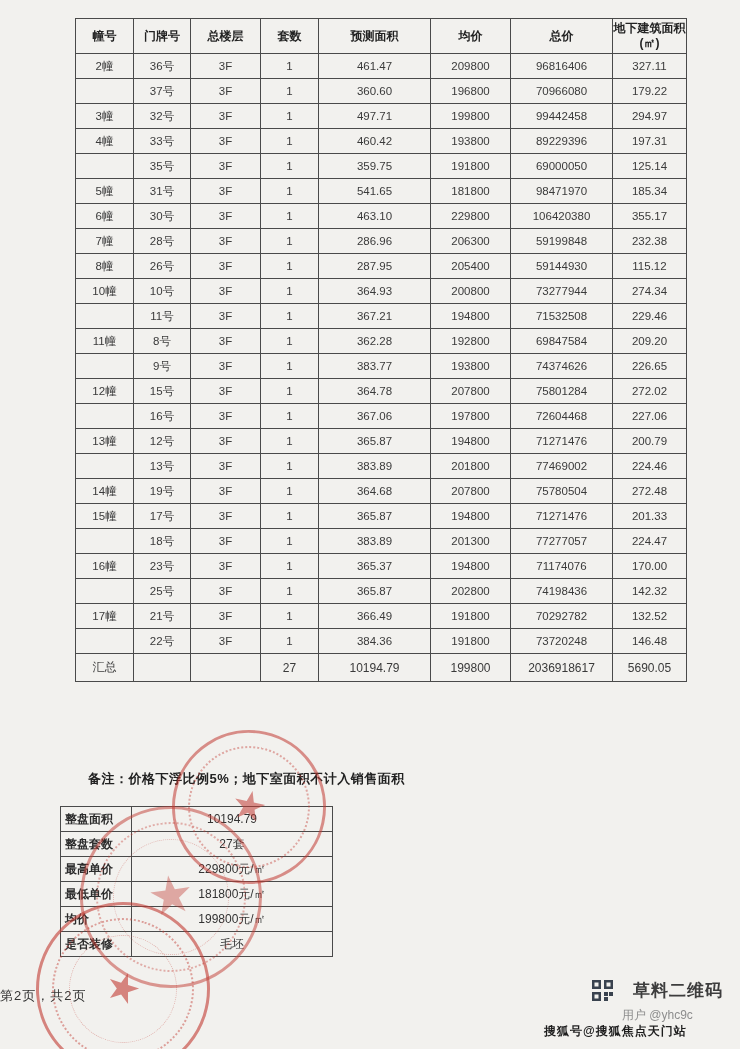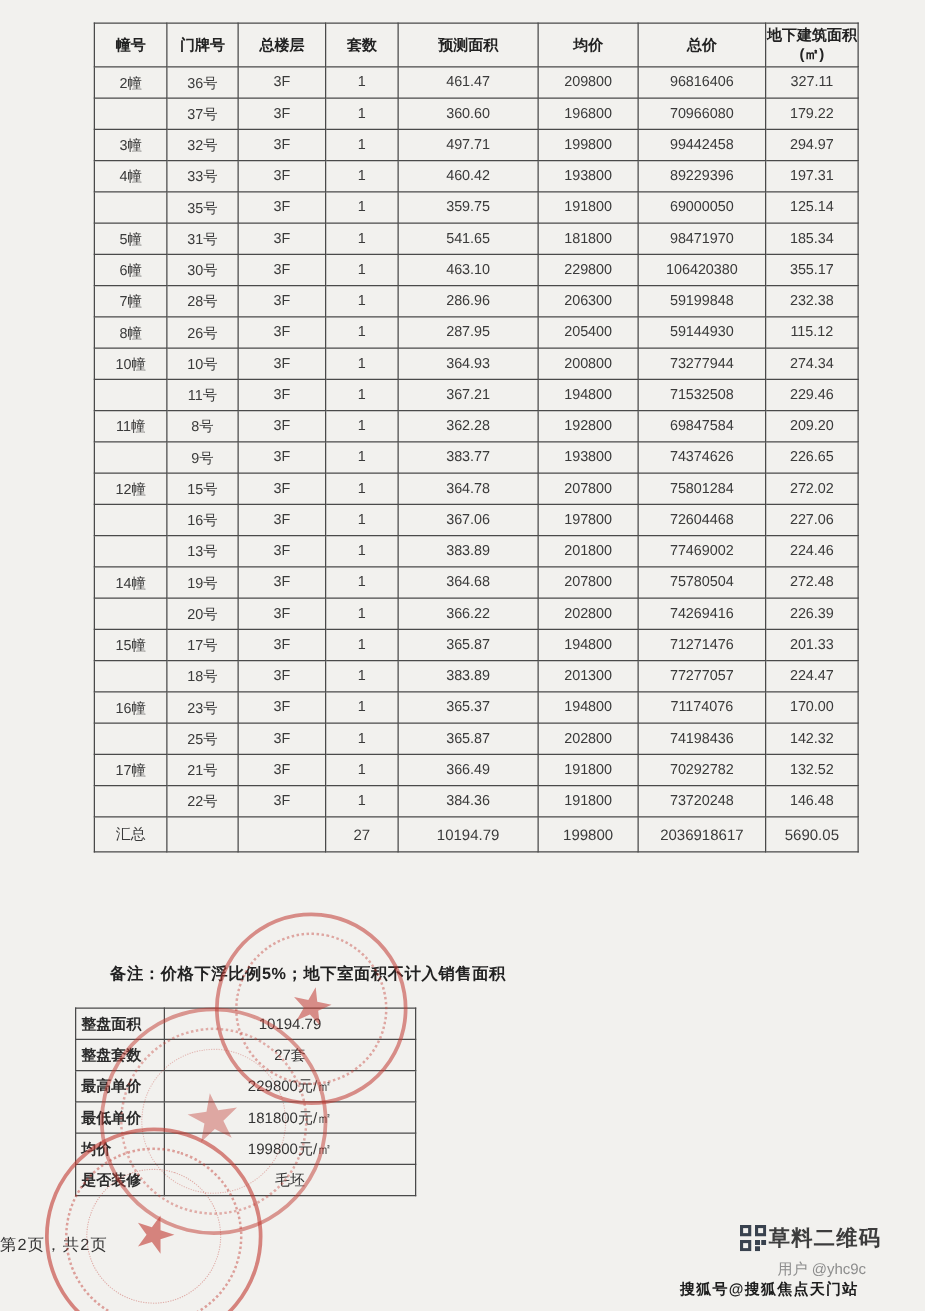--- a/index.html
+++ b/index.html
@@ -62,21 +62,21 @@
   #stamp-1{left:172px;top:730px;width:148px;height:148px;transform:rotate(12deg);}
   #stamp-2{left:80px;top:806px;width:176px;height:176px;transform:rotate(-8deg);opacity:.5;}
   #stamp-2 .star{font-size:52px;opacity:.8;}
   #stamp-3{left:36px;top:902px;width:168px;height:168px;transform:rotate(18deg);opacity:.6;}
   
   .page-num{
     position:absolute;left:0;width:740px;top:987px;text-align:left;
     font-size:13px;color:#333;letter-spacing:1px;
   }
   .qr-row{
-    position:absolute;left:592px;top:979px;display:flex;align-items:center;gap:2px;justify-content:center;
+    position:absolute;left:592px;top:979px;display:flex;align-items:center;gap:20px;justify-content:center;
   }
   .qr-label{font-size:17px;font-weight:bold;color:#3d3d3d;letter-spacing:1px;}
   .user-row{position:absolute;left:622px;top:1007px;font-size:12px;color:#8d8d8d;}
   .souhu-row{
     position:absolute;left:544px;top:1023px;
     font-size:12px;font-weight:bold;color:#1d1d1d;letter-spacing:1px;white-space:nowrap;
   }
 </style>
 </head>
 <body>
@@ -252,48 +252,48 @@
           <td></td>
           <td>16号</td>
           <td>3F</td>
           <td>1</td>
           <td>367.06</td>
           <td>197800</td>
           <td>72604468</td>
           <td>227.06</td>
         </tr>
         <tr>
+          <td>13幢</td>
+          <td>12号</td>
+          <td>3F</td>
+          <td>1</td>
+          <td>365.87</td>
+          <td>194800</td>
+          <td>71271476</td>
+          <td>200.79</td>
+        </tr>
+        <tr>
           <td></td>
           <td>13号</td>
           <td>3F</td>
           <td>1</td>
           <td>383.89</td>
           <td>201800</td>
           <td>77469002</td>
           <td>224.46</td>
         </tr>
         <tr>
           <td>14幢</td>
           <td>19号</td>
           <td>3F</td>
           <td>1</td>
           <td>364.68</td>
           <td>207800</td>
           <td>75780504</td>
           <td>272.48</td>
-        </tr>
-        <tr>
-          <td></td>
-          <td>20号</td>
-          <td>3F</td>
-          <td>1</td>
-          <td>366.22</td>
-          <td>202800</td>
-          <td>74269416</td>
-          <td>226.39</td>
         </tr>
         <tr>
           <td>15幢</td>
           <td>17号</td>
           <td>3F</td>
           <td>1</td>
           <td>365.87</td>
           <td>194800</td>
           <td>71271476</td>
           <td>201.33</td>

